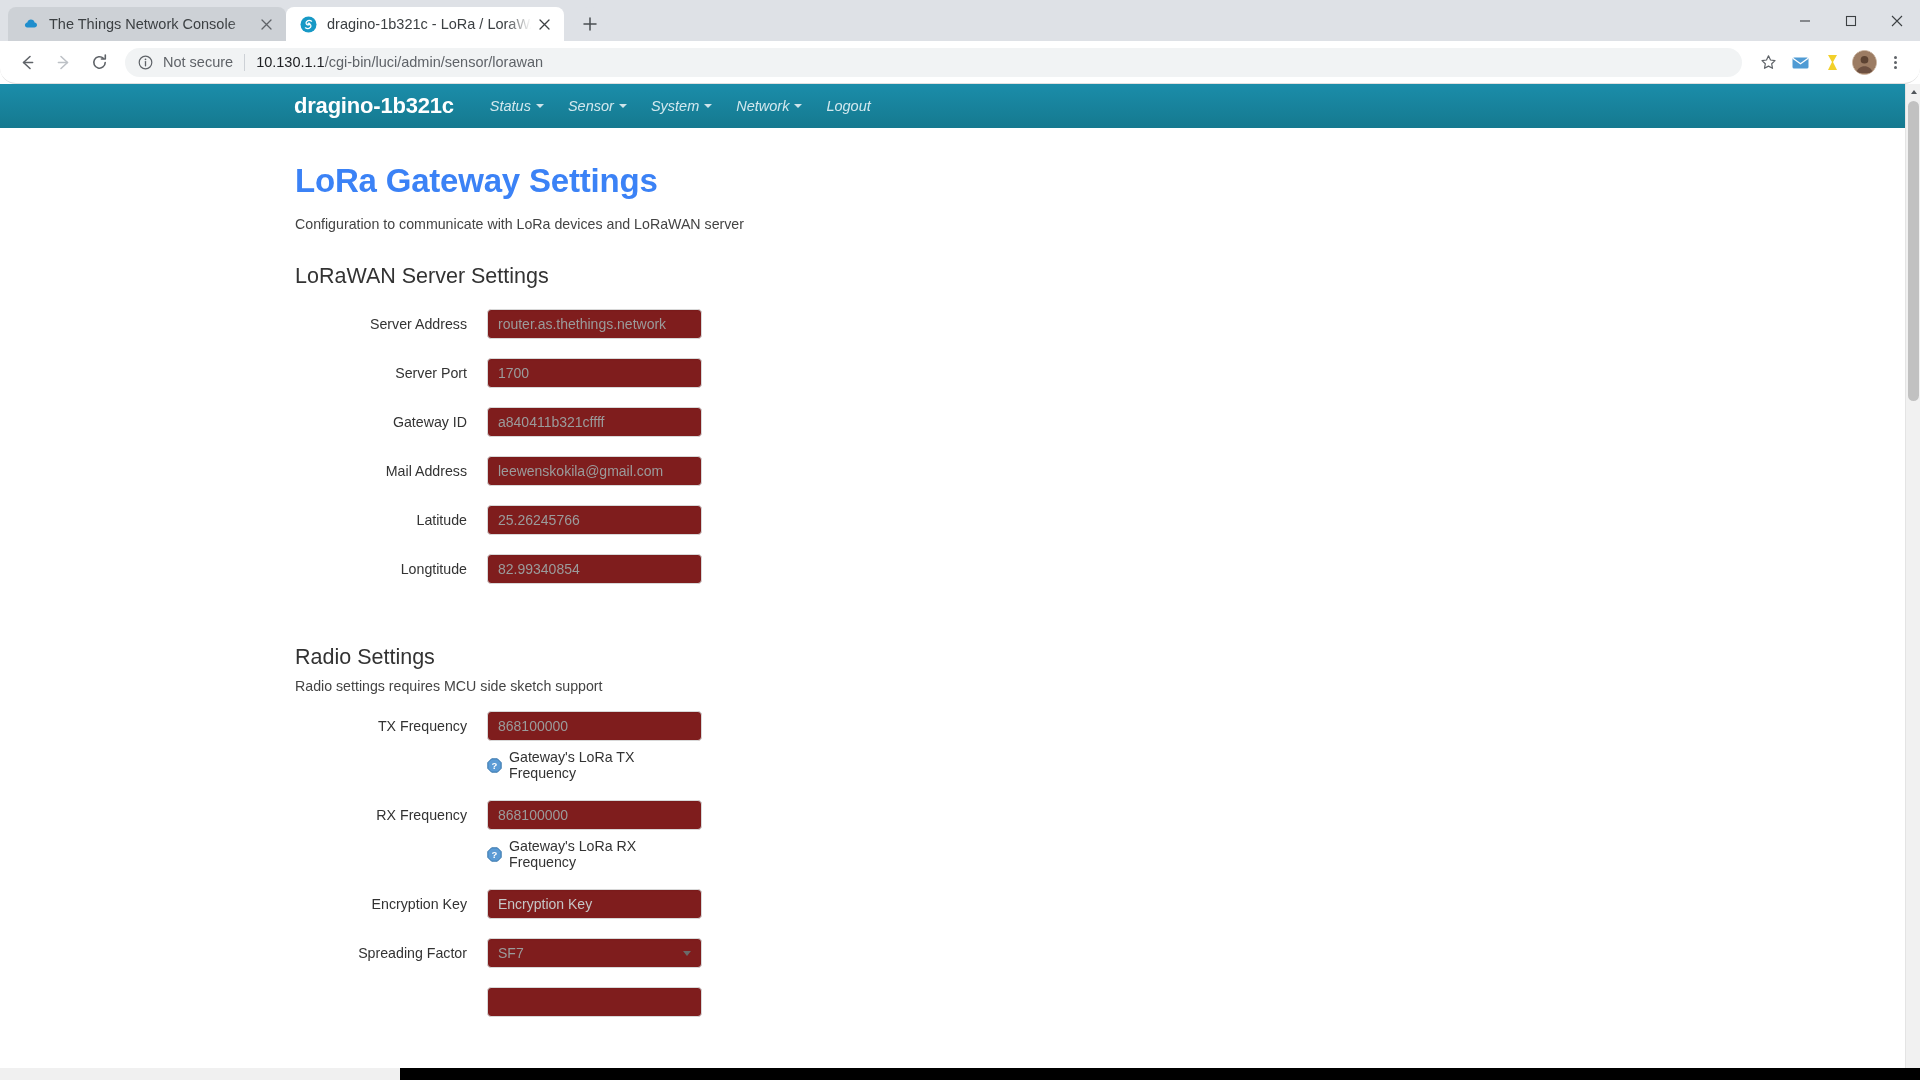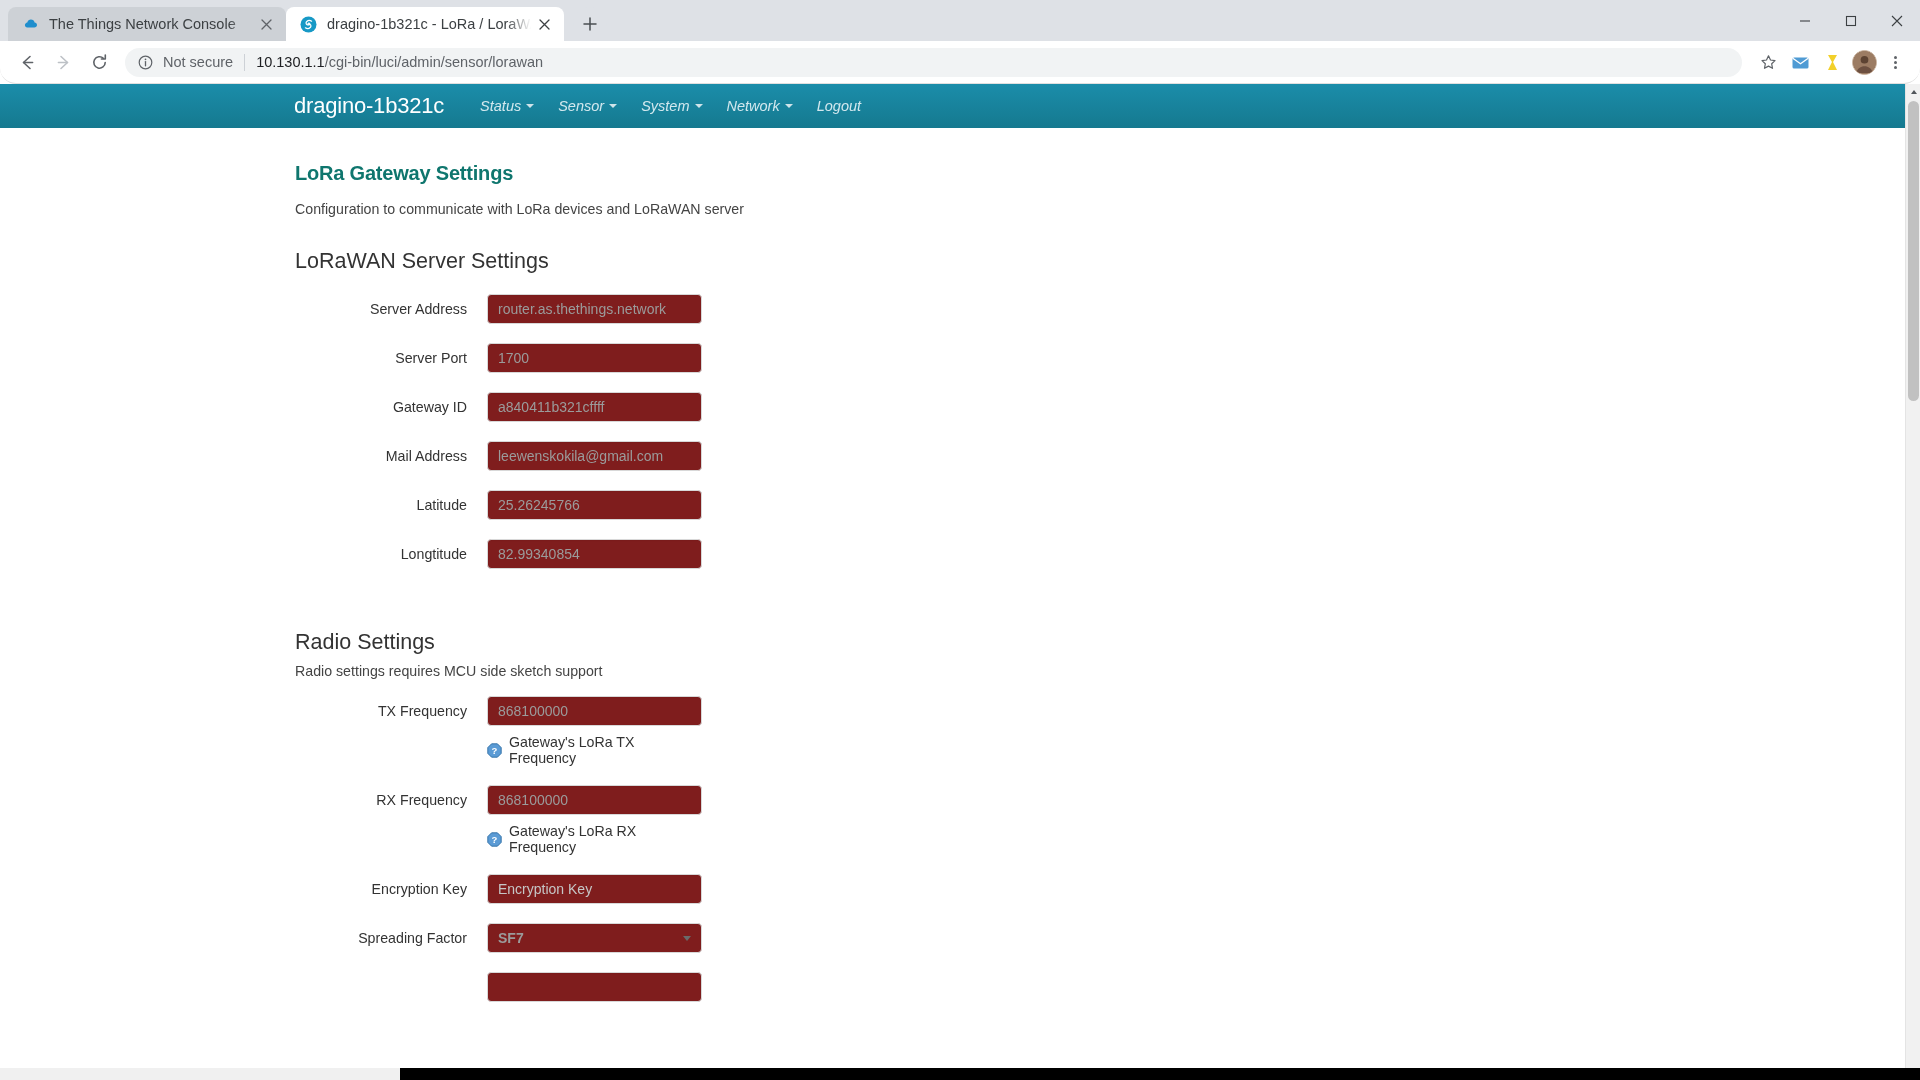--- a/index.html
+++ b/index.html
@@ -167,21 +167,21 @@
   .navbar {
     height: 44px;
     background: linear-gradient(to bottom, #1b8daa 0%, #15798f 100%);
     display: flex;
     align-items: center;
     padding-left: 294px;
     color: #ffffff;
   }
   .brand {
     font-size: 22px;
-    font-weight: normal;
+    font-weight: bold;
     color: #ffffff;
     letter-spacing: -0.2px;
     margin-right: 36px;
     white-space: nowrap;
   }
   .navlinks { display: flex; align-items: center; font-style: italic; }
   .navlink {
     color: #d2e8ee;
     font-size: 14.5px;
     margin-right: 24px;
@@ -194,23 +194,23 @@
     margin-left: 5px;
     border-left: 4px solid transparent;
     border-right: 4px solid transparent;
     border-top: 4px solid #cfe4ea;
   }
 
   .content {
     padding: 34px 0 0 295px;
   }
   h1.page-title {
-    font-size: 20px;
+    font-size: 33px;
     font-weight: bold;
-    color: #0f766e;
+    color: #3b82f6;
     margin-bottom: 16px;
     letter-spacing: -0.2px;
   }
   .page-sub {
     font-size: 14.2px;
     color: #444444;
     margin-bottom: 32px;
   }
   h2.section-title {
     font-size: 21.5px;
@@ -251,21 +251,20 @@
     font-size: 14px;
     color: #9b9b9b;
     padding: 0 10px;
     display: flex;
     align-items: center;
     box-shadow: inset 0 1px 1px rgba(0,0,0,0.045);
   }
   .ctrl.placeholder-light { color: #c6c6c6; }
   .select-ctrl {
     justify-content: space-between;
-    font-weight: bold;
   }
   .select-caret {
     width: 0; height: 0;
     border-left: 4px solid transparent;
     border-right: 4px solid transparent;
     border-top: 5px solid #6a6a6a;
   }
   .help-line {
     display: flex;
     align-items: center;

